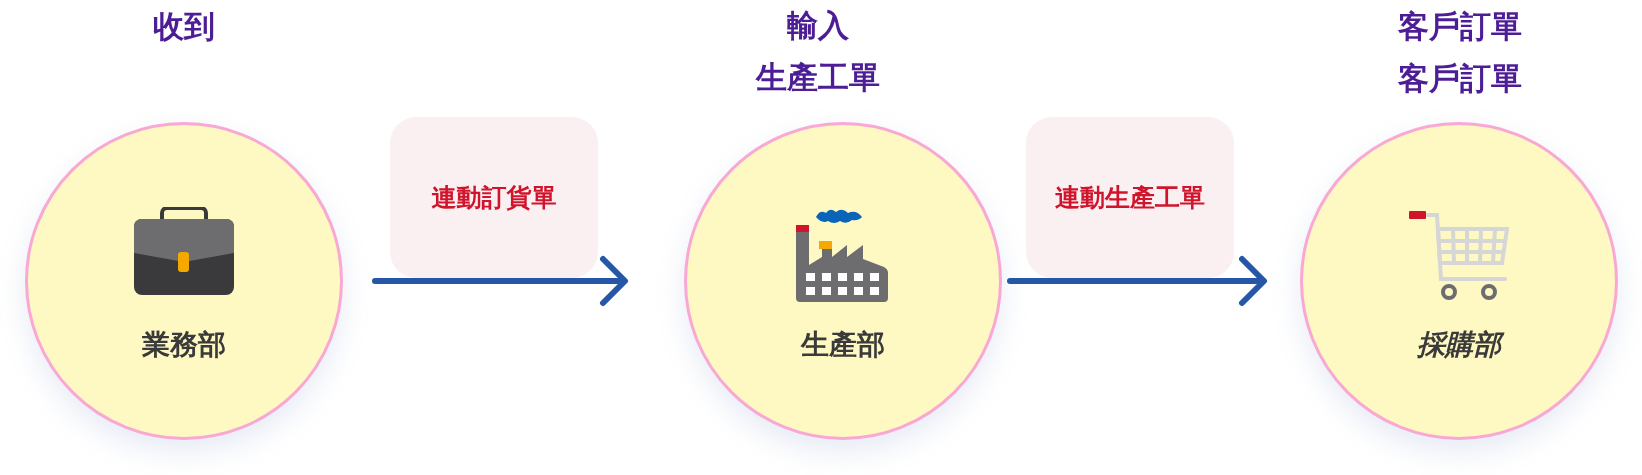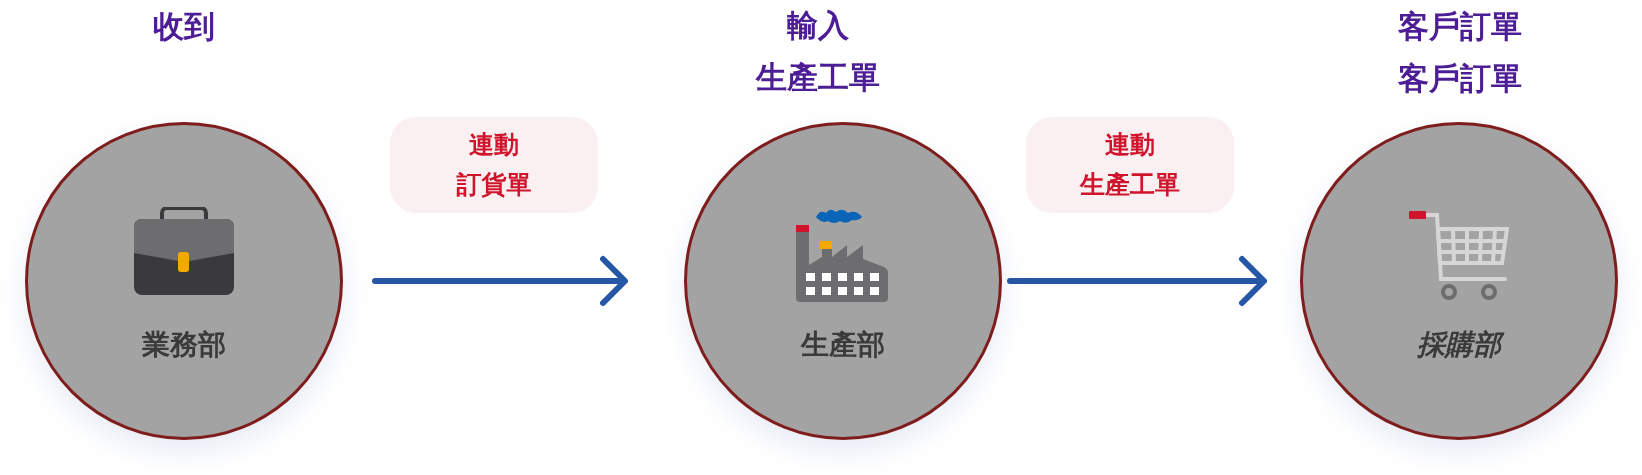--- a/index.html
+++ b/index.html
@@ -5,33 +5,33 @@
   html, body { margin: 0; padding: 0; background: #ffffff; }
   body { width: 1642px; height: 475px; position: relative; overflow: hidden;
          font-family: "DejaVu Sans", "Liberation Sans", sans-serif; }
   .stage-title {
     position: absolute; top: 0; width: 320px; text-align: center;
     color: #4c1d95; font-weight: bold; font-size: 31px; line-height: 52px;
   }
   .stage-title span { display: block; }
   .circle {
     position: absolute; top: 122px; width: 312px; height: 312px;
-    border-radius: 50%; border: 3px solid #7f1d1d; background: #a3a3a3;
+    border-radius: 50%; border: 3px solid #f9a8d4; background: #fef9c3;
     box-shadow: 0 12px 28px rgba(120,145,200,0.18);
   }
   .icon-wrap { position: absolute; left: 0; right: 0; top: 82px; height: 96px;
                display: flex; justify-content: center; }
   .dept-label {
     position: absolute; left: 0; right: 0; top: 202px; text-align: center;
     font-size: 28px; font-weight: bold; color: #3a3a3a; line-height: 36px;
   }
   .link-box {
-    position: absolute; top: 117px; width: 208px; height: 96px;
+    position: absolute; top: 117px; width: 208px; height: 161px;
     background: #fbf0f1; border-radius: 26px;
-    display: flex; flex-direction: column; justify-content: center; align-items: center;
+    display: flex; flex-direction: row; justify-content: center; align-items: center;
     color: #d0142c; font-weight: bold; font-size: 25px; line-height: 40px;
   }
   .arrow { position: absolute; top: 255px; height: 52px; }
 </style>
 </head>
 <body>
 
 <div class="stage-title" style="left:24px;">
   <span>收到</span>
 </div>

